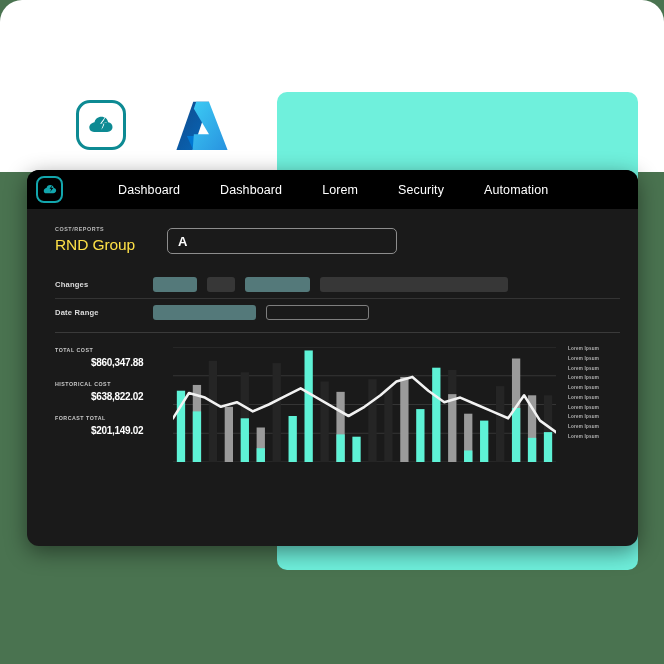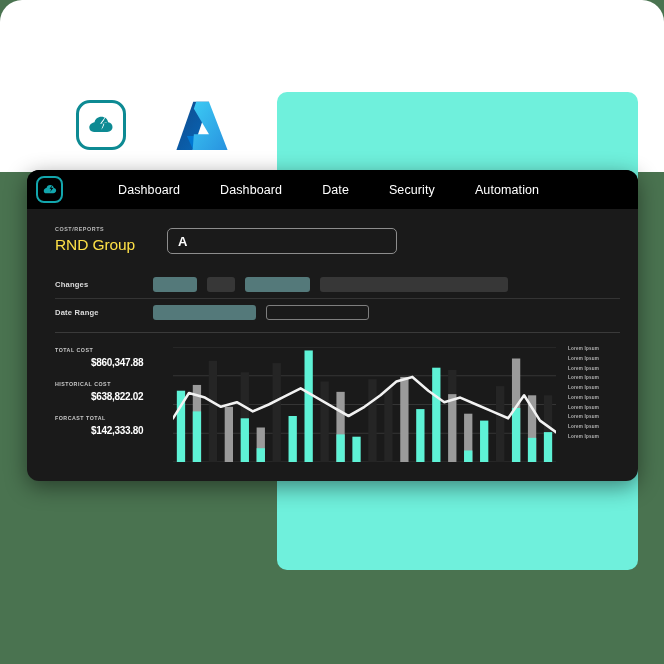--- a/index.html
+++ b/index.html
@@ -53,21 +53,21 @@
     left: 277px; top: 92px;
     width: 361px; height: 478px;
     background: #6ff0dc;
     border-radius: 10px;
   }
 
   
   .dash {
     position: absolute;
     left: 27px; top: 170px;
-    width: 611px; height: 311px;
+    width: 611px; height: 376px;
     background: #1a1a1a;
     border-radius: 12px;
     overflow: hidden;
     box-shadow: 0 6px 22px rgba(0,0,0,.45);
   }
 
   
   .navbar {
     height: 39px;
     background: #000000;
@@ -242,21 +242,21 @@
   <div class="navbar">
     <div class="nav-logo">
       <svg width="16" height="13" viewBox="0 0 30 24">
         <path d="M8 19h13.2c3.2 0 5.3-2.1 5.3-4.9 0-2.6-1.8-4.5-4.3-4.8-.6-3.4-3.3-5.6-6.8-5.6-3.6 0-6.4 2.3-6.9 5.6C5.6 9.8 3.3 11.9 3.3 14.6 3.3 17.2 5.2 19 8 19z" fill="#13a6ad"></path>
         <path d="M19.5 3.5l-5.4 7.2h3.4l-2.2 6.1 5.8-7.6h-3.6z" fill="#000000"></path>
       </svg>
     </div>
     <div class="nav-links">
       <div class="nav-link">Dashboard</div>
       <div class="nav-link">Dashboard</div>
-      <div class="nav-link">Date</div>
+      <div class="nav-link">Lorem</div>
       <div class="nav-link">Security</div>
       <div class="nav-link">Automation</div>
     </div>
   </div>
 
   <div class="header">
     <div class="crumb-block">
       <div class="crumb">COST/REPORTS</div>
       <div class="title">RND Group</div>
     </div>
@@ -294,21 +294,21 @@
       <div class="stat">
         <div class="stat-label">TOTAL COST</div>
         <div class="stat-value">$860,347.88</div>
       </div>
       <div class="stat">
         <div class="stat-label">HISTORICAL COST</div>
         <div class="stat-value">$638,822.02</div>
       </div>
       <div class="stat">
         <div class="stat-label">FORCAST TOTAL</div>
-        <div class="stat-value">$142,333.80</div>
+        <div class="stat-value">$201,149.02</div>
       </div>
     </div>
 
     <div class="chart-wrap">
       <svg class="chart-svg" id="chart" viewBox="0 0 390 115" preserveAspectRatio="none">
           <line x1="0" x2="390" y1="115" y2="115" stroke="#3d3d3d" stroke-width="0.8"></line>
           <line x1="0" x2="390" y1="86.25" y2="86.25" stroke="#3d3d3d" stroke-width="0.8"></line>
           <line x1="0" x2="390" y1="57.5" y2="57.5" stroke="#3d3d3d" stroke-width="0.8"></line>
           <line x1="0" x2="390" y1="28.75" y2="28.75" stroke="#3d3d3d" stroke-width="0.8"></line>
           <line x1="0" x2="390" y1="0" y2="0" stroke="#3d3d3d" stroke-width="0.8"></line>

